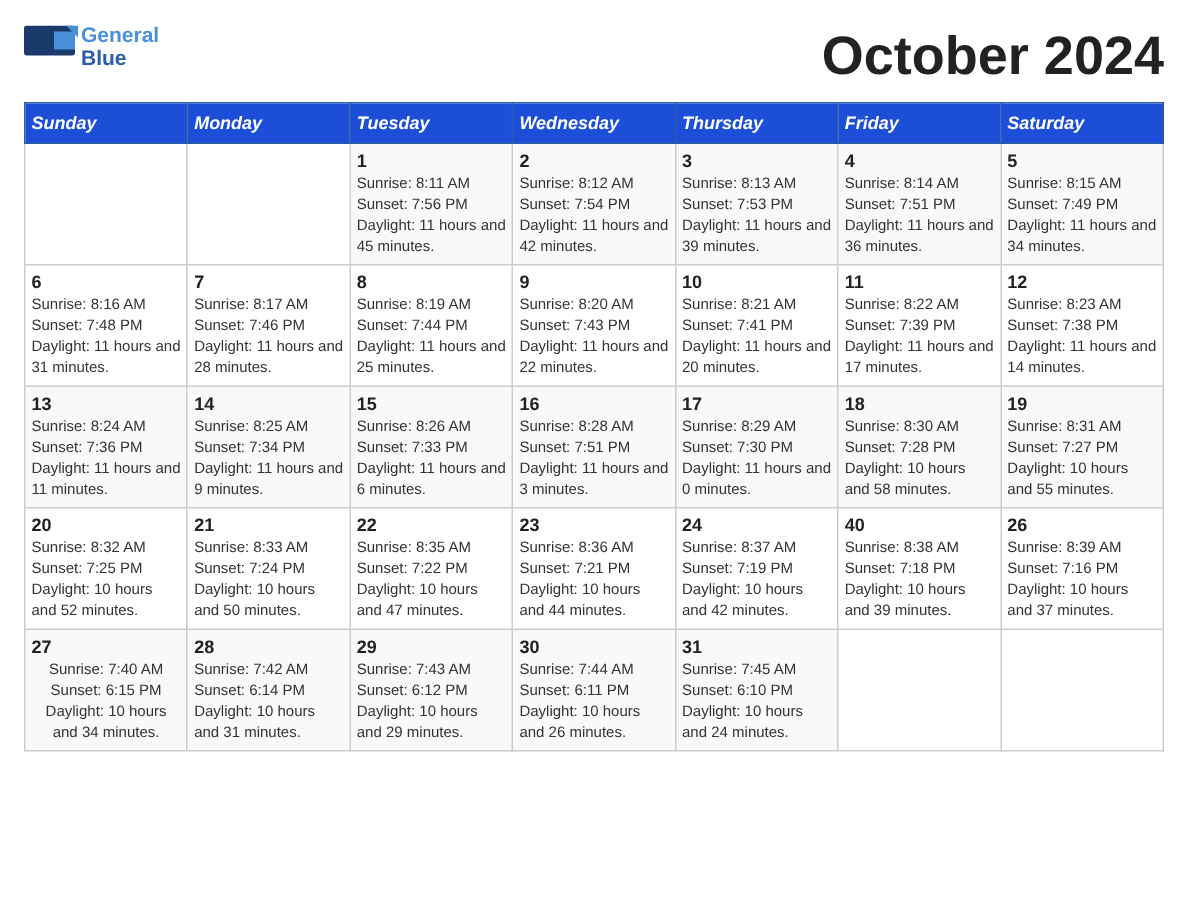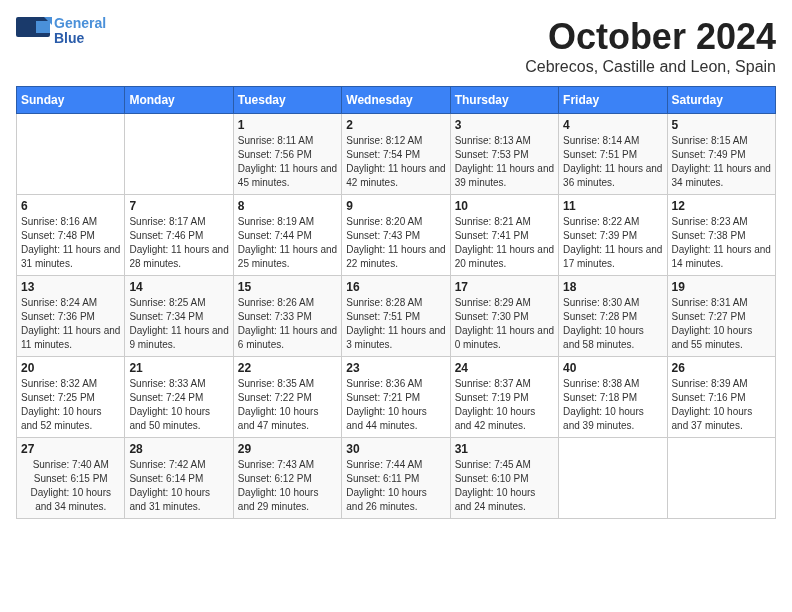--- a/index.html
+++ b/index.html
@@ -45,27 +45,28 @@
     .subtitle {
       font-size: 16px;
       color: #333;
     }
     table {
       width: 100%;
       border-collapse: collapse;
       font-size: 11px;
     }
     thead tr th {
-      background: #3b82f6;
+      background: #1d4ed8;
       color: #fff;
       padding: 6px 4px;
       text-align: left;
       font-size: 12px;
       font-weight: bold;
       border: 1px solid #2a5caa;
+      font-style: italic;
     }
     tbody tr td {
       border: 1px solid #ccc;
       vertical-align: top;
       padding: 4px;
       height: 80px;
       width: calc(100% / 7);
       background: #fff;
     }
     tbody tr:nth-child(odd) td {
@@ -98,21 +99,20 @@
       <polygon points="28,0 36,8 36,0" fill="#4a90d9"></polygon>
     </svg>
     <div>
       <div class="logo-text">
         <span>General</span><br><span style="color:#2a5caa">Blue</span>
       </div>
     </div>
   </div>
   <div class="title-block">
     <div class="month-title">October 2024</div>
-    <div class="subtitle">Cebrecos, Castille and Leon, Spain</div>
   </div>
 </div>
 
 <table>
   <thead>
     <tr>
     <th>Sunday</th>
         <th>Monday</th>
         <th>Tuesday</th>
         <th>Wednesday</th>

